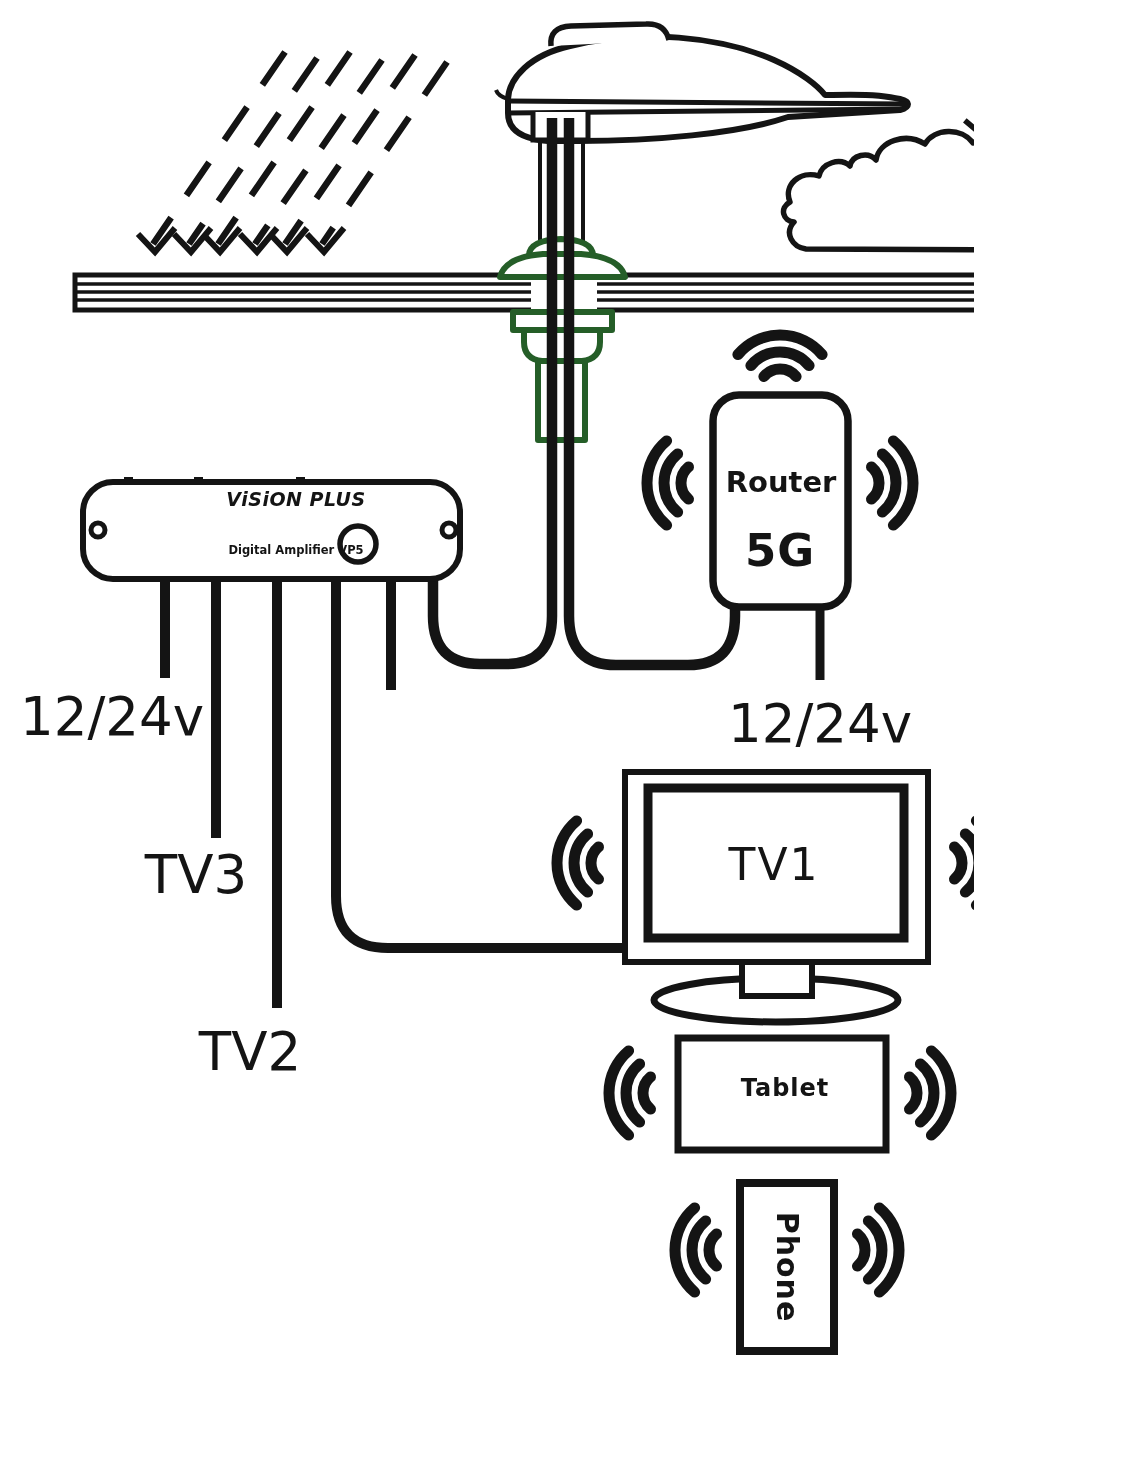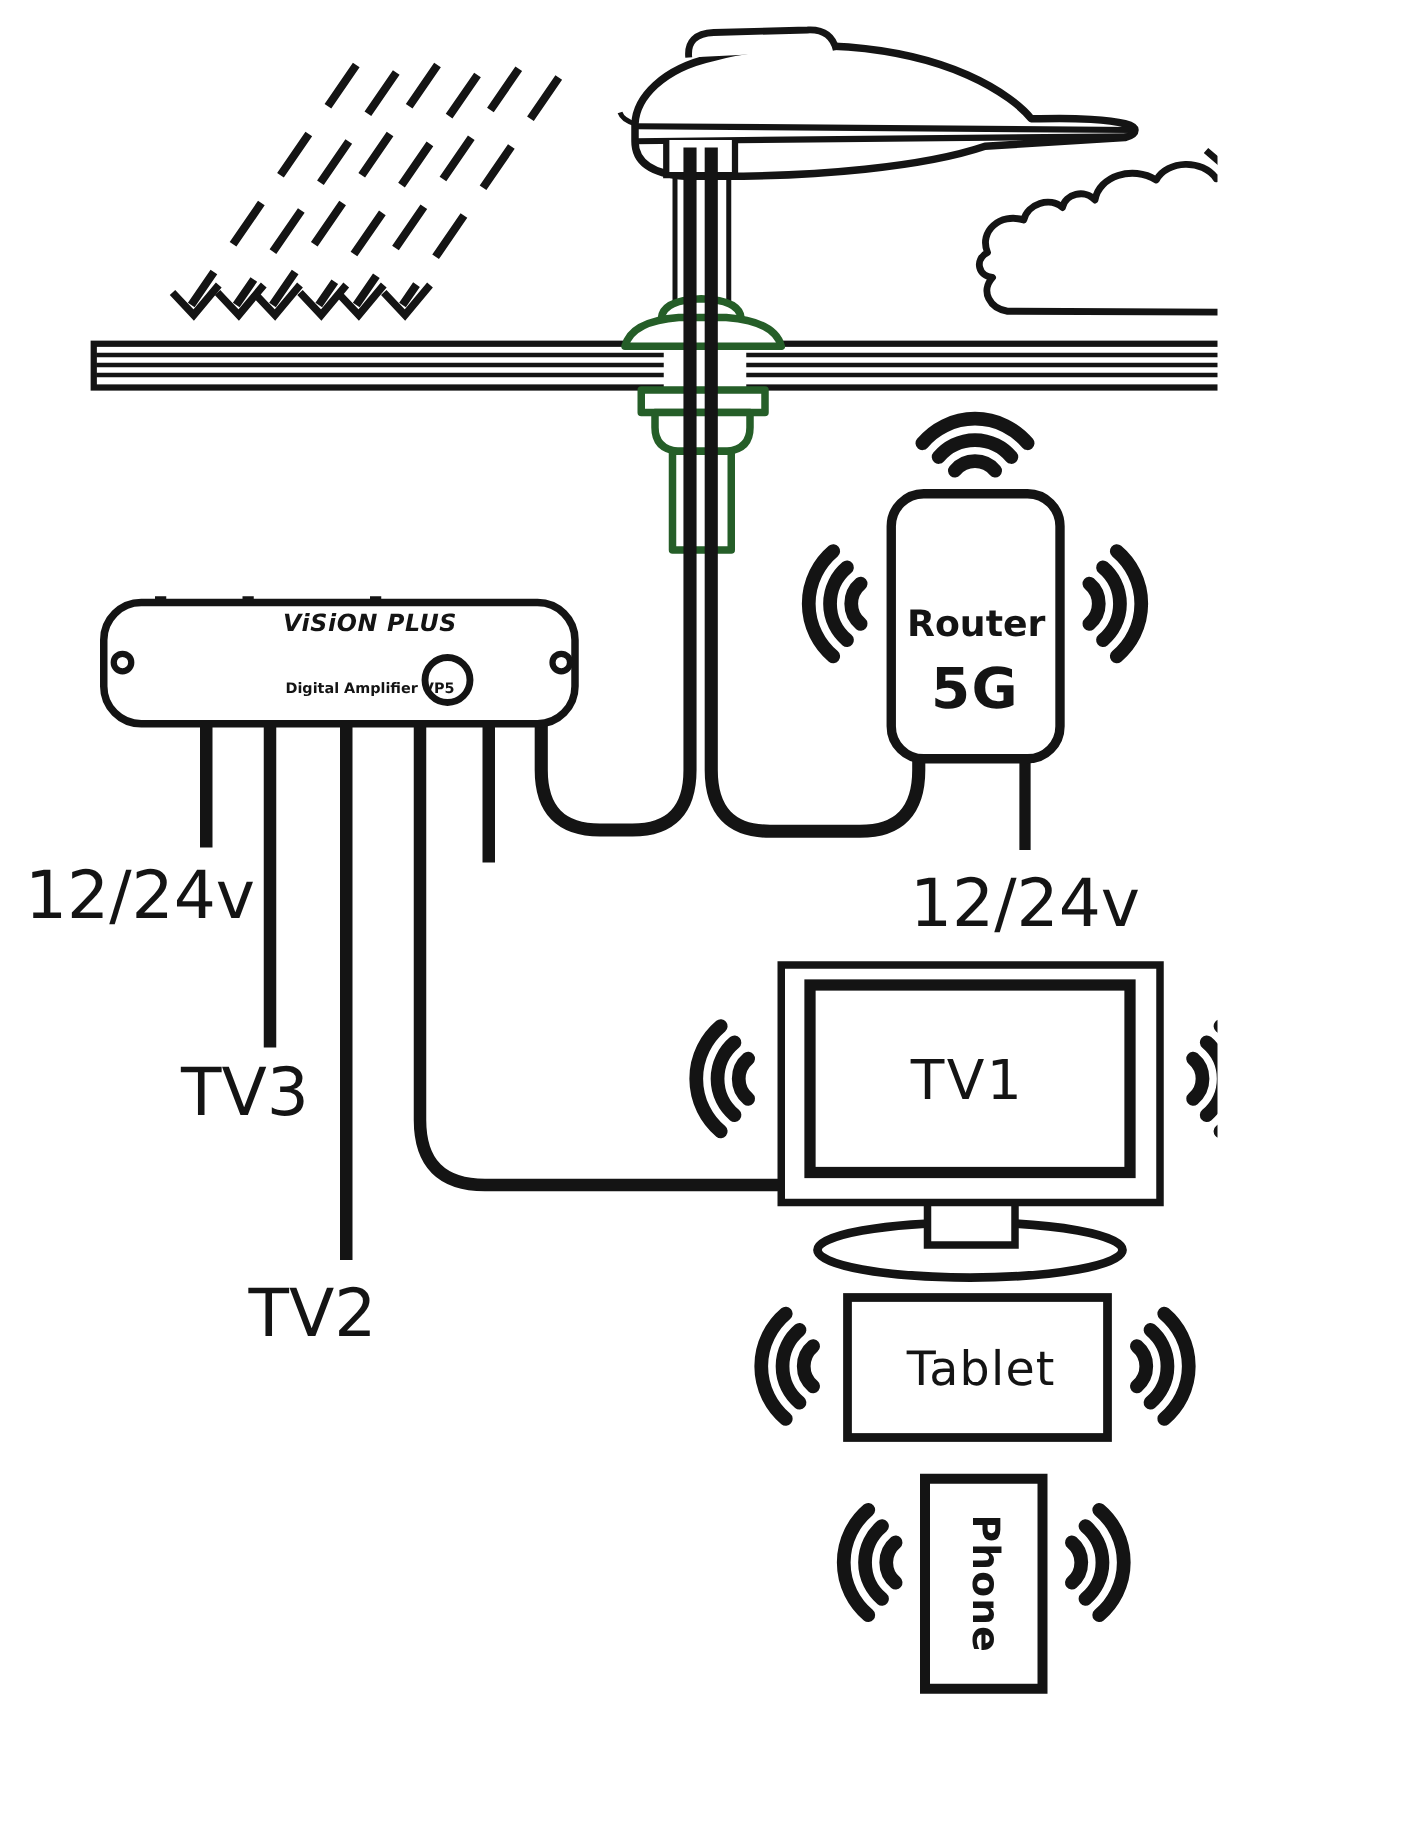--- a/index.html
+++ b/index.html
@@ -4,21 +4,21 @@
 <style>
   html,body{margin:0;padding:0;background:#fff;}
   #canvas{position:relative;width:974px;height:1477px;background:#ffffff;overflow:hidden;}
   #art{position:absolute;left:0;top:0;}
   .label{position:absolute;font-family:"DejaVu Sans","Liberation Sans",sans-serif;color:#141414;
          white-space:nowrap;line-height:1;transform:translateX(-50%);}
   .port-label{font-size:53px;font-weight:400;}
   .router-name{font-size:29px;font-weight:700;}
   .router-net{font-size:45px;font-weight:700;letter-spacing:1px;}
   .tv1-label{font-size:44px;font-weight:400;letter-spacing:2px;}
-  .device-label{font-size:38px;font-weight:400;letter-spacing:1px;}
+  .device-label{font-size:24px;font-weight:700;letter-spacing:1px;}
   .phone-label{font-size:30px;font-weight:700;letter-spacing:1px;
                transform:translate(-50%,-50%) rotate(90deg);}
   .caption{font-size:57px;font-weight:400;letter-spacing:0px;}
   .brand{font-size:19px;font-weight:700;font-style:italic;letter-spacing:.5px;}
   .model{font-size:11.5px;font-weight:700;margin-top:36px;}
 </style>
 </head>
 <body>
 
 <div id="canvas">
@@ -177,21 +177,21 @@
 </svg>
 
 <div class="label brand" style="left:296px;top:490px;">ViSiON PLUS</div>
 <div class="label model" style="left:296px;top:509px;">Digital Amplifier VP5</div>
 
 <div class="label port-label" style="left:112px;top:690px;">12/24v</div>
 <div class="label port-label" style="left:196px;top:848px;">TV3</div>
 <div class="label port-label" style="left:250px;top:1025px;">TV2</div>
 <div class="label port-label" style="left:820px;top:697px;">12/24v</div>
 
-<div class="label router-name" style="left:781px;top:485px;">Router</div>
+<div class="label router-name" style="left:781px;top:468px;">Router</div>
 <div class="label router-net" style="left:780px;top:528px;">5G</div>
 
 <div class="label tv1-label" style="left:774px;top:843px;text-align:right;">TV1</div>
 <div class="label device-label" style="left:785px;top:1076px;">Tablet</div>
 <div class="label phone-label" style="left:787px;top:1267px;">Phone</div>
 
 
 </div>
 
 </body></html>

